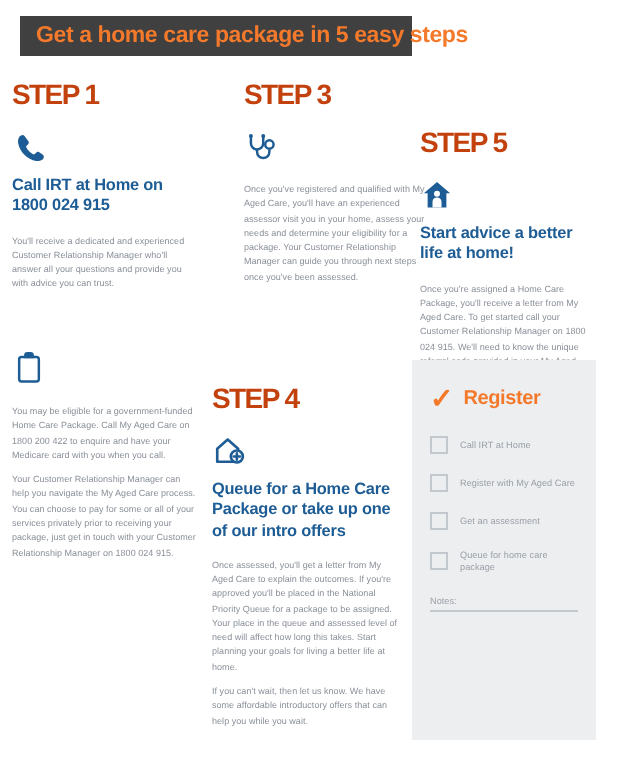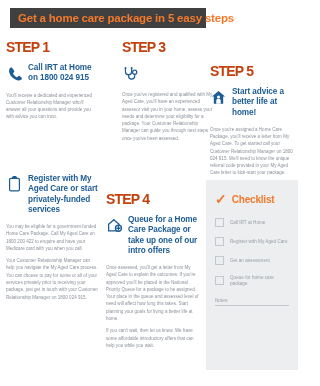--- a/index.html
+++ b/index.html
@@ -63,20 +63,21 @@
     margin: 0 0 9px 0;
     white-space: nowrap;
   }
 
   
   .head-row {
     display: flex;
     align-items: flex-start;
     gap: 5px;
     margin-bottom: 8px;
+    flex-direction: column;
   }
   .icon-box {
     flex: 0 0 auto;
     width: 17px;
     height: 20px;
     display: flex;
     align-items: center;
     justify-content: center;
   }
   .icon-box svg { display: block; }
@@ -219,21 +220,20 @@
   </div>
 
   <div class="col col-2">
     <div class="head-row">
       <span class="icon-box">
         <svg width="13" height="16" viewBox="0 0 20 26" fill="none" stroke="#1d5c94" stroke-width="2">
           <rect x="2" y="4" width="16" height="20" rx="2"></rect>
           <path d="M7 4V2.8A1.8 1.8 0 0 1 8.8 1h2.4A1.8 1.8 0 0 1 13 2.8V4z" fill="#1d5c94"></path>
         </svg>
       </span>
-      <span class="headline">Register with My Aged Care or start privately-funded services</span>
     </div>
     <div class="body">
       <p>You may be eligible for a government-funded Home Care Package. Call My Aged Care on 1800 200 422 to enquire and have your Medicare card with you when you call.</p>
       <p>Your Customer Relationship Manager can help you navigate the My Aged Care process. You can choose to pay for some or all of your services privately prior to receiving your package, just get in touch with your Customer Relationship Manager on 1800 024 915.</p>
     </div>
   </div>
 
   <div class="col col-4">
     <div class="step-head">STEP 4</div>
     <div class="head-row">
@@ -250,21 +250,21 @@
       <p>Once assessed, you'll get a letter from My Aged Care to explain the outcomes. If you're approved you'll be placed in the National Priority Queue for a package to be assigned. Your place in the queue and assessed level of need will affect how long this takes. Start planning your goals for living a better life at home.</p>
       <p>If you can't wait, then let us know. We have some affordable introductory offers that can help you while you wait.</p>
     </div>
   </div>
 
 </div>
 
 <div class="checklist">
   <div class="check-title-row">
     <span class="tick">✓</span>
-    <span class="check-title">Checklist</span>
+    <span class="check-title">Register</span>
   </div>
 
   <div class="check-item">
     <span class="check-box"></span>
     <span class="check-label">Call IRT at Home</span>
   </div>
   <div class="check-item">
     <span class="check-box"></span>
     <span class="check-label">Register with My Aged Care</span>
   </div>

